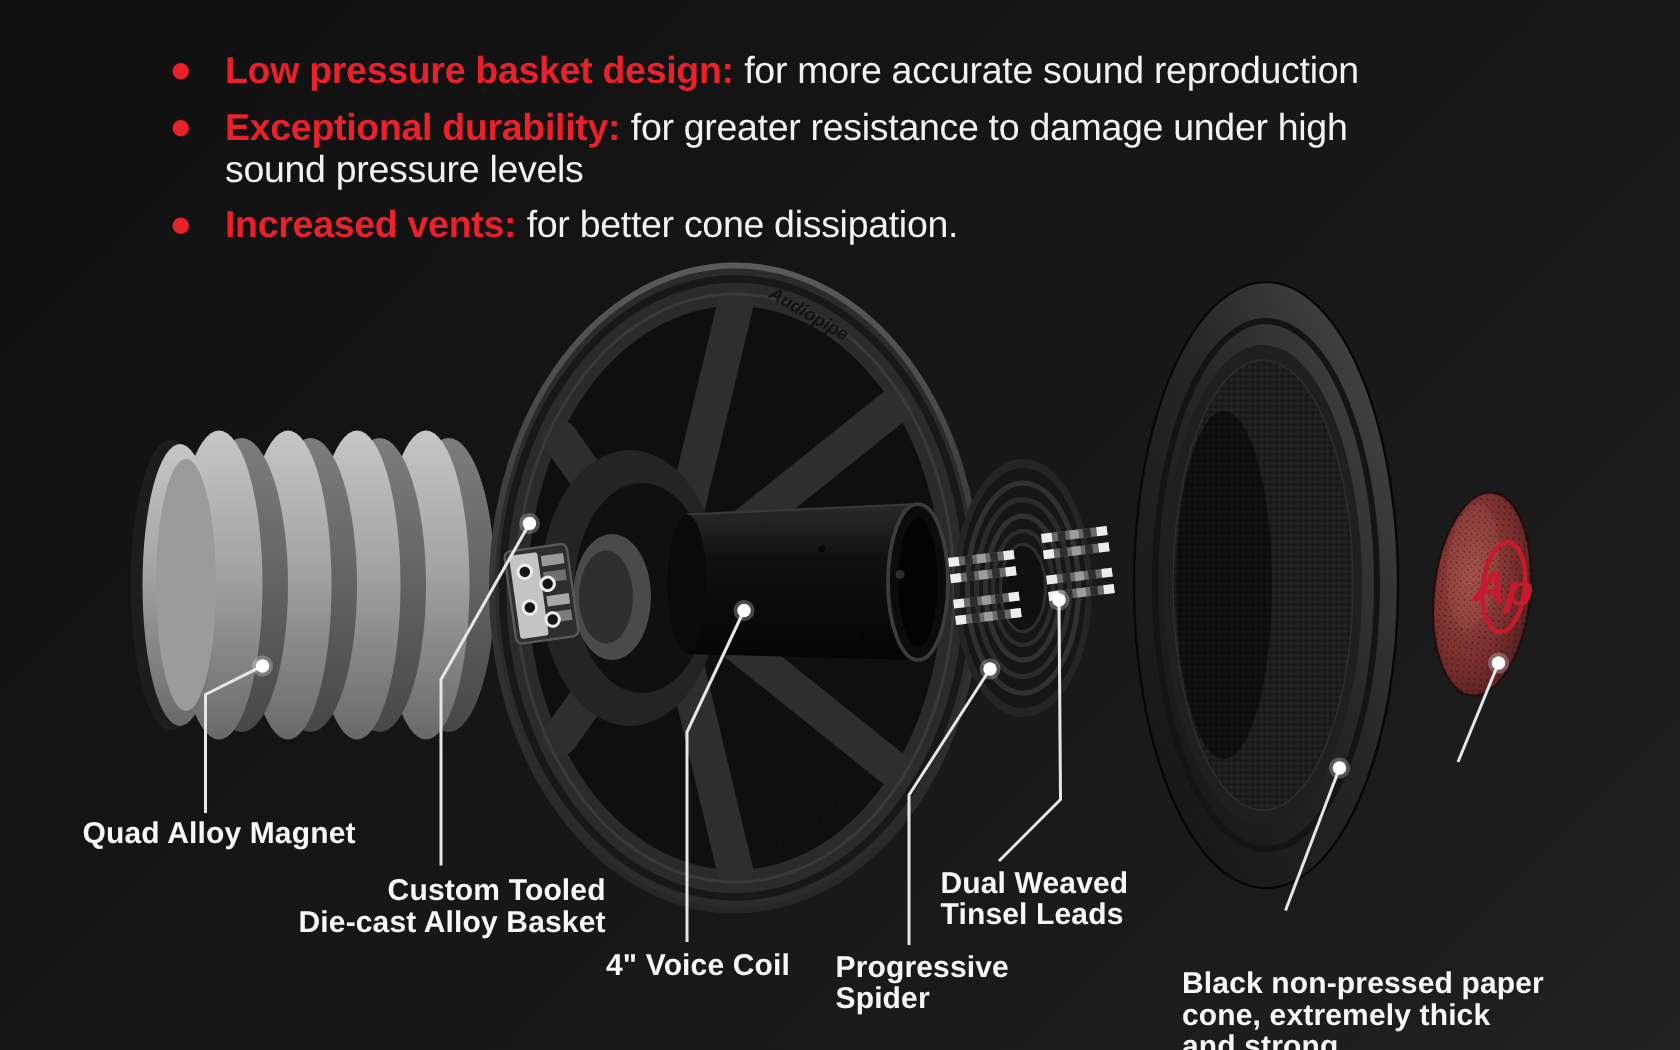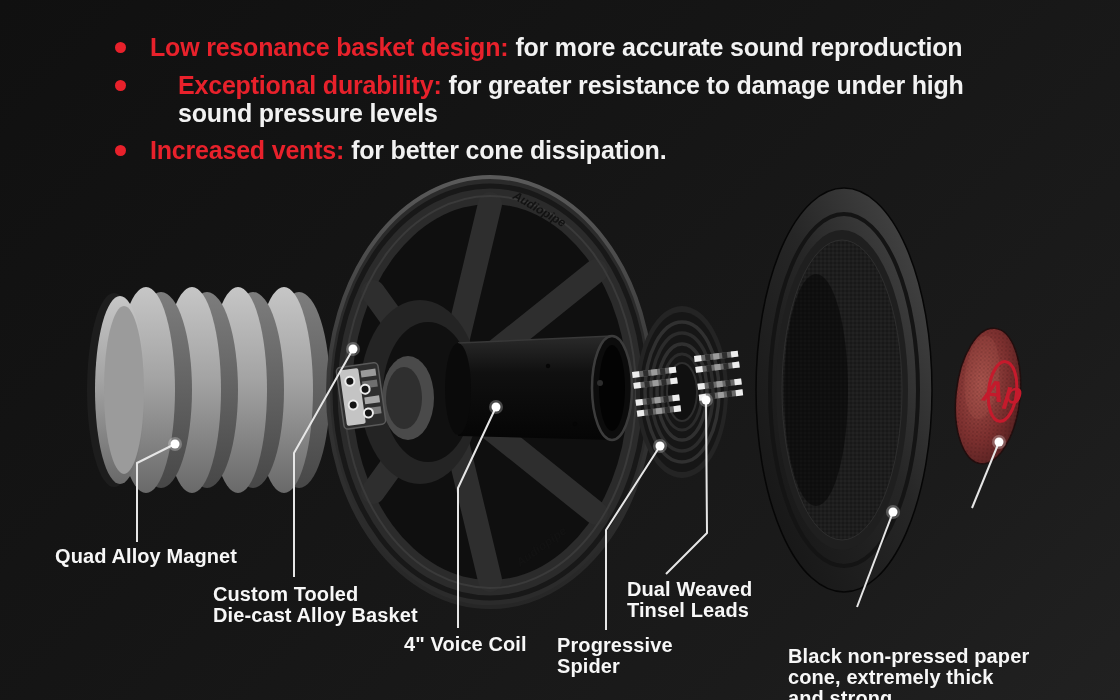--- a/index.html
+++ b/index.html
@@ -5,31 +5,31 @@
   html,body{margin:0;padding:0;background:#0c0c0c;}
   .stage{
     position:relative;width:1120px;height:700px;overflow:hidden;
     background:linear-gradient(135deg,#101010 0%,#151515 40%,#1b1b1b 78%,#212121 100%);
     font-family:"Liberation Sans",sans-serif;
   }
   .diagram-svg{position:absolute;left:0;top:0;width:1120px;height:700px;display:block;}
   
   .feature-row{position:absolute;left:115px;display:flex;align-items:flex-start;width:920px;}
   .feature-row.r1{top:33px;}
-  .feature-row.r2{top:71px;gap:28px;}
+  .feature-row.r2{top:71px;}
   .feature-row.r3{top:136px;}
   .bullet{flex:none;width:11px;height:11px;border-radius:50%;background:#e8212b;margin:9px 24px 0 0;}
   .feature-text{margin:0;font-size:25px;line-height:28px;font-weight:600;color:#f2f2f2;letter-spacing:-0.2px;}
   .feature-text .accent{color:#e8212b;font-weight:700;margin-right:7px;}
-  .feature-text .rest{white-space:pre-line;font-weight:700;}
+  .feature-text .rest{white-space:pre-line;font-weight:400;}
   
   .part-label{position:absolute;color:#f7f7f7;font-weight:700;font-size:20px;line-height:21px;
     white-space:pre-line;letter-spacing:0.1px;}
   .pl-magnet{left:55px;top:546px;}
-  .pl-basket{left:213px;top:584px;}
+  .pl-basket{left:199px;top:584px;text-align:right;}
   .pl-coil{left:404px;top:634px;}
   .pl-spider{left:557px;top:635px;}
   .pl-tinsel{left:627px;top:579px;}
   .pl-cone{left:788px;top:611px;margin-top:35px;}
   .pl-dustcap{left:926px;top:513px;}
 </style>
 </head>
 <body>
 
 <div class="stage">
@@ -222,21 +222,21 @@
       <circle cx="893" cy="512" r="7" opacity="0.25"></circle>
         <circle cx="893" cy="512" r="4.5"></circle>
       <circle cx="999" cy="442" r="7" opacity="0.25"></circle>
         <circle cx="999" cy="442" r="4.5"></circle>
     </g>
   </svg>
 
   <div class="feature-row r1">
     <span class="bullet"></span>
     <p class="feature-text">
-      <span class="accent">Low resonance basket design:</span><span class="rest">for more accurate sound reproduction</span>
+      <span class="accent">Low pressure basket design:</span><span class="rest">for more accurate sound reproduction</span>
     </p>
   </div>
   <div class="feature-row r2">
     <span class="bullet"></span>
     <p class="feature-text">
       <span class="accent">Exceptional durability:</span><span class="rest">for greater resistance to damage under high
 sound pressure levels</span>
     </p>
   </div>
   <div class="feature-row r3">

